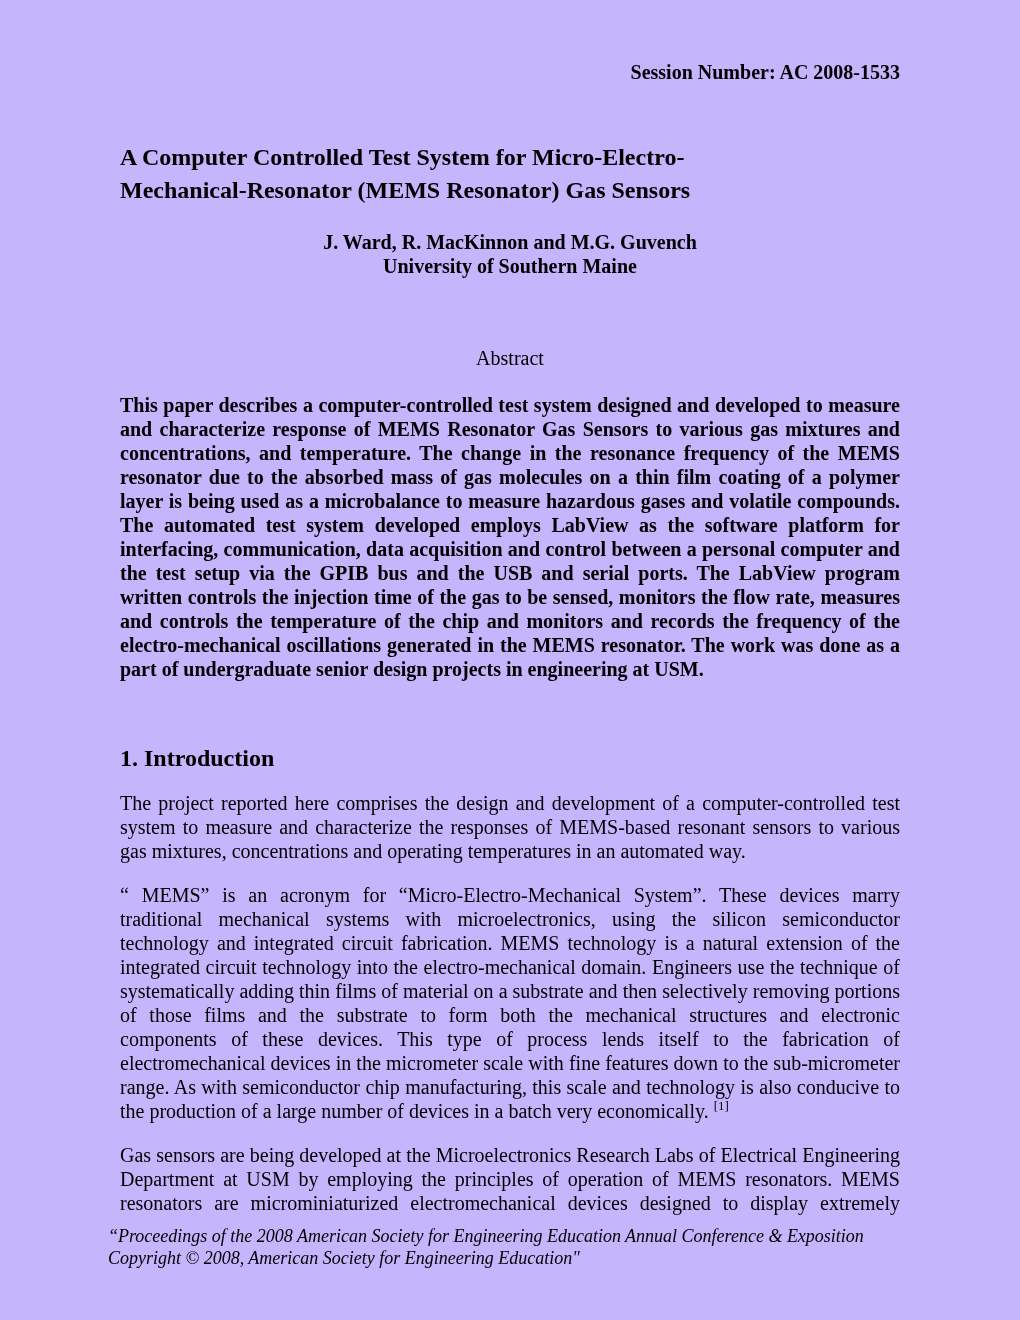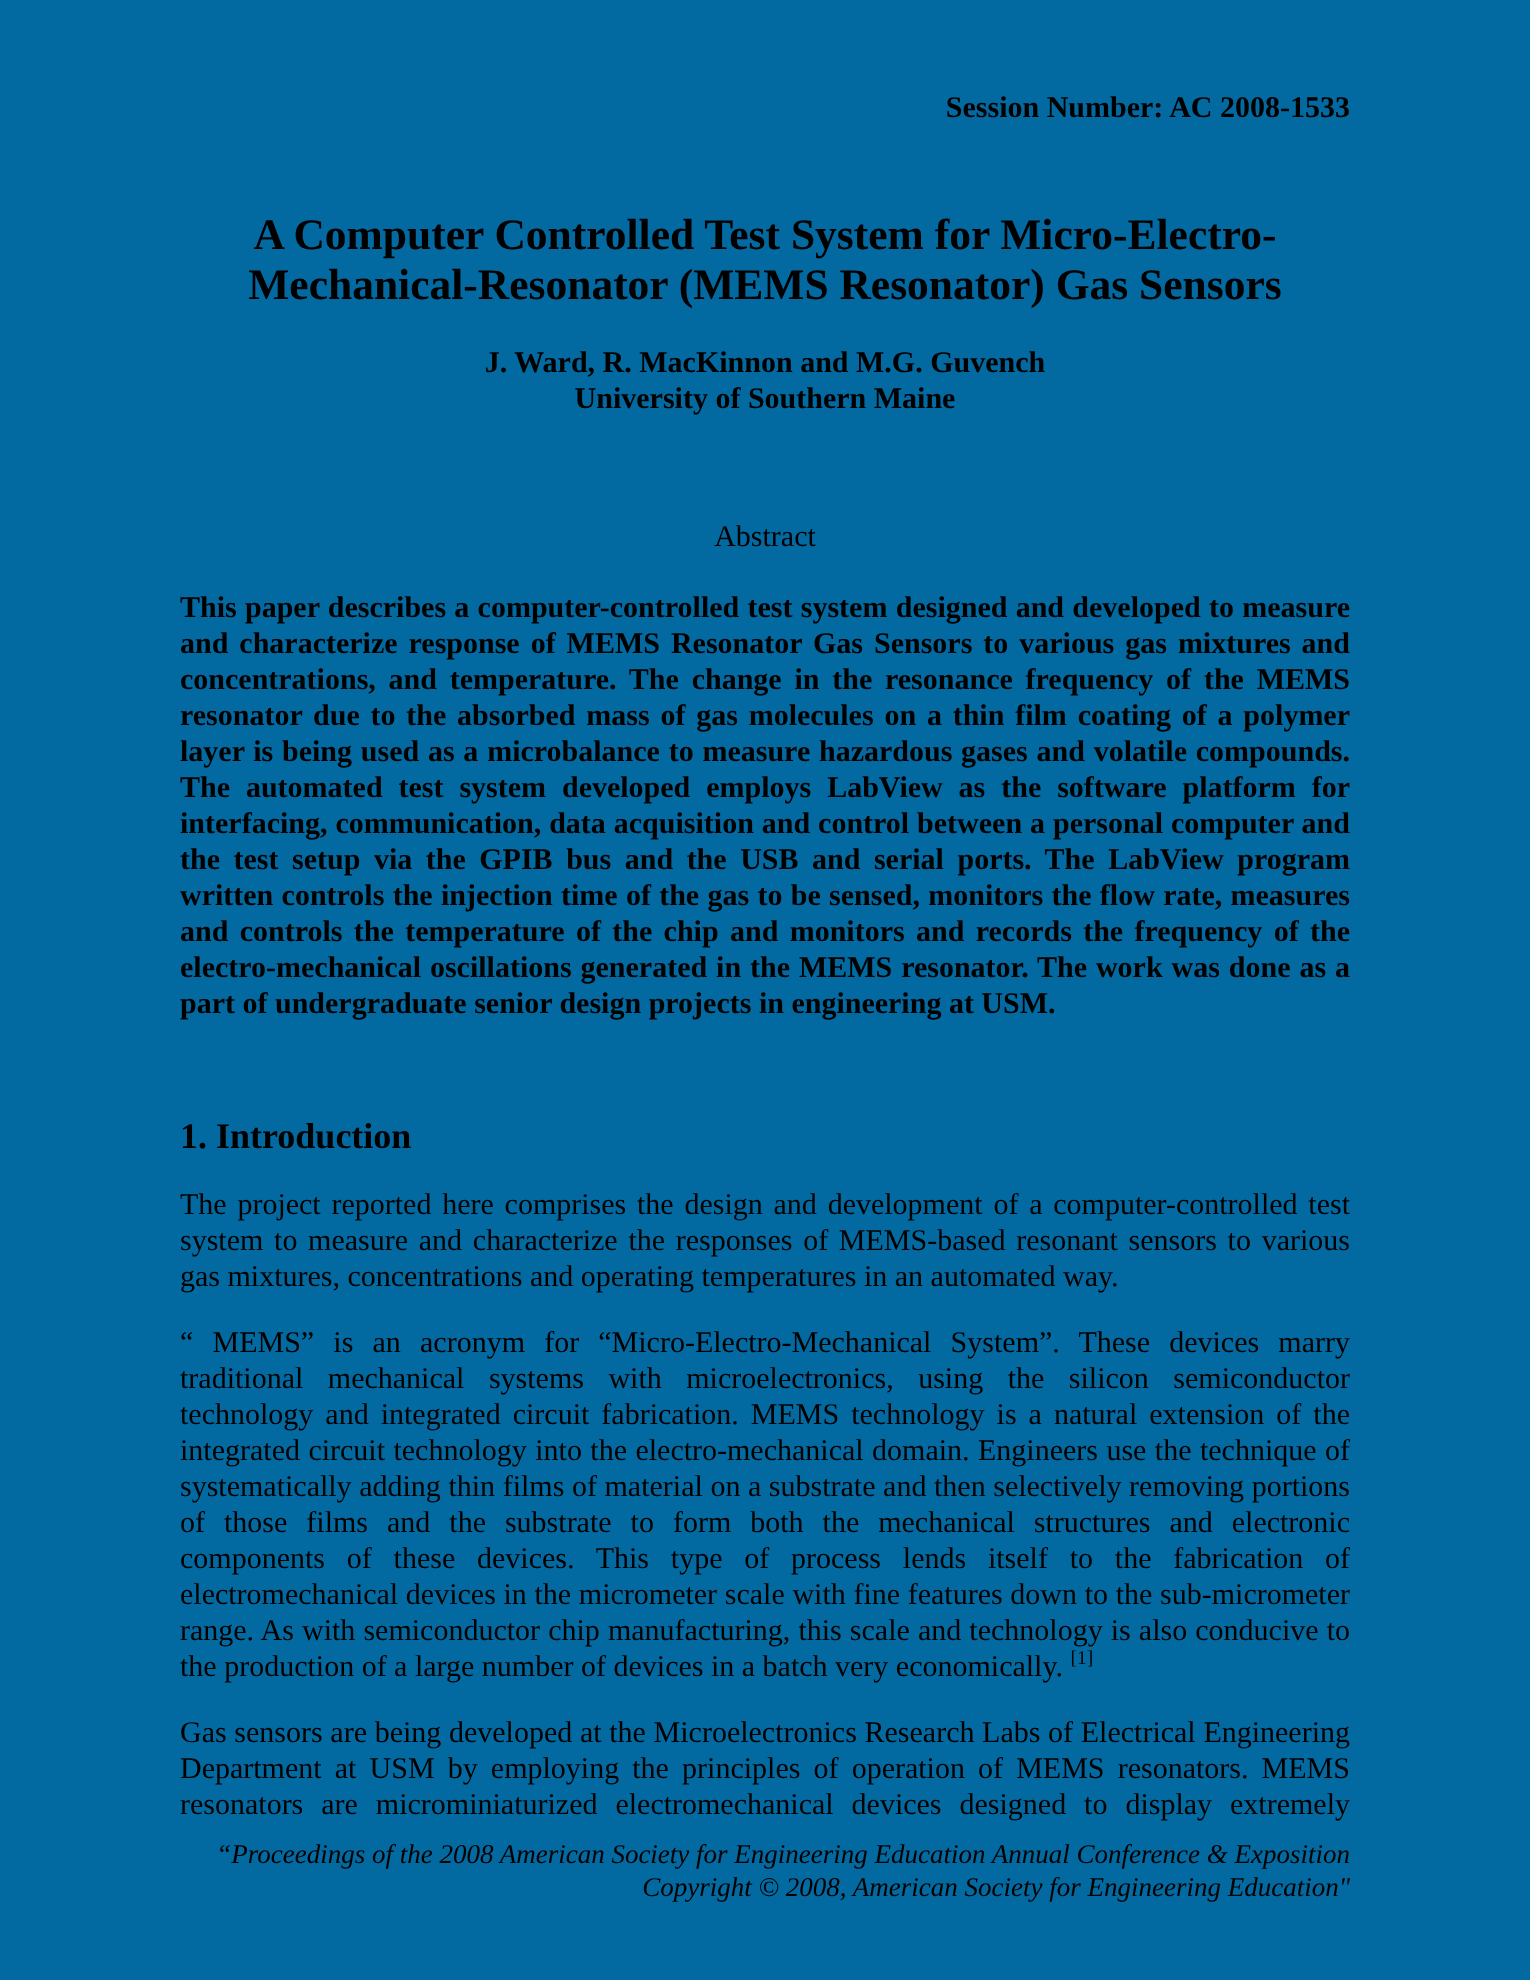--- a/index.html
+++ b/index.html
@@ -4,38 +4,37 @@
 <style>
   html, body {
     margin: 0;
     padding: 0;
     background: #ffffff;
   }
   .page {
     position: relative;
     width: 1020px;
     height: 1320px;
-    background: #0369a1;
+    background: #c4b5fd;
     color: #000000;
     font-family: "Liberation Serif", serif;
     box-sizing: border-box;
     padding: 60px 120px 0 120px;
     overflow: hidden;
   }
   .session {
     text-align: right;
     font-weight: bold;
     font-size: 20px;
     line-height: 24px;
   }
   .title {
     margin-top: 57px;
-    text-align: center;
     font-weight: bold;
-    font-size: 29px;
+    font-size: 24px;
     line-height: 33px;
   }
   .byline {
     margin-top: 23px;
     text-align: center;
     font-weight: bold;
     font-size: 20px;
     line-height: 24px;
   }
   .abstract-heading {
@@ -66,24 +65,24 @@
   .para-1 { margin-top: 21px; }
   .para-2 { margin-top: 19px; }
   .para-3 { text-align-last: justify; }
   sup.ref {
     font-size: 13px;
     line-height: 0;
     vertical-align: super;
   }
   .footer {
     position: absolute;
-    left: 128px;
+    left: 108px;
     right: 120px;
     top: 1225px;
-    text-align: right;
+    text-align: left;
     font-style: italic;
     font-size: 18px;
     line-height: 22px;
   }
 </style>
 </head>
 <body>
 
 <div class="page">
 

